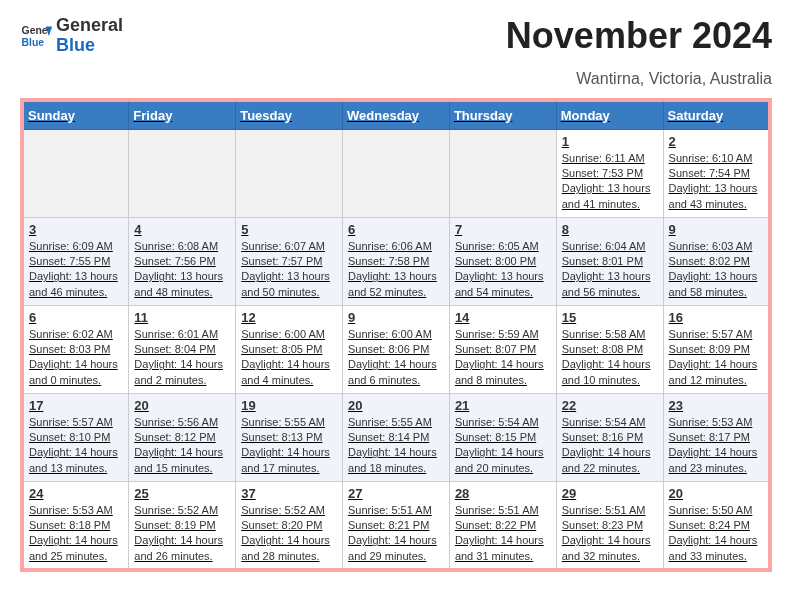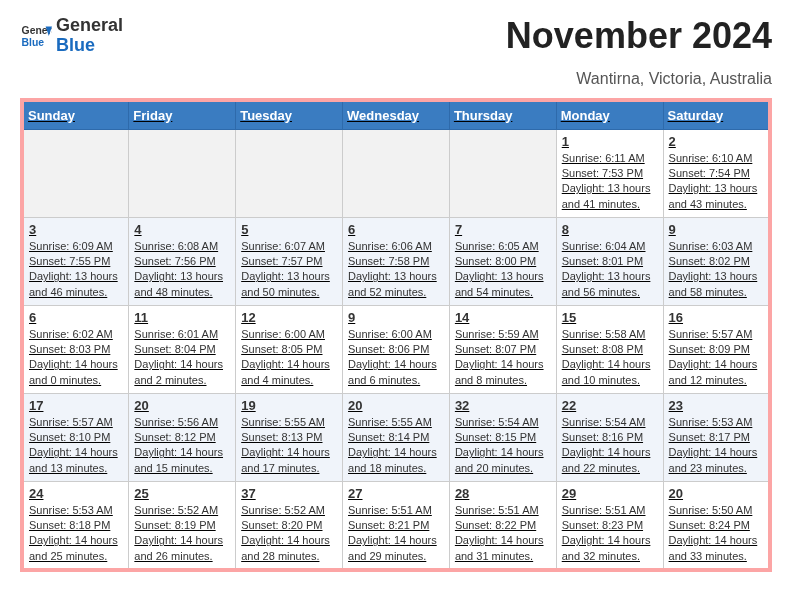--- a/index.html
+++ b/index.html
@@ -224,21 +224,21 @@
           </td>
           <td>
             <span class="day-number">19</span>
             <div class="day-info">Sunrise: 5:55 AM<br>Sunset: 8:13 PM<br>Daylight: 14 hours and 17 minutes.</div>
           </td>
           <td>
             <span class="day-number">20</span>
             <div class="day-info">Sunrise: 5:55 AM<br>Sunset: 8:14 PM<br>Daylight: 14 hours and 18 minutes.</div>
           </td>
           <td>
-            <span class="day-number">32</span>
+            <span class="day-number">21</span>
             <div class="day-info">Sunrise: 5:54 AM<br>Sunset: 8:15 PM<br>Daylight: 14 hours and 20 minutes.</div>
           </td>
           <td>
             <span class="day-number">22</span>
             <div class="day-info">Sunrise: 5:54 AM<br>Sunset: 8:16 PM<br>Daylight: 14 hours and 22 minutes.</div>
           </td>
           <td>
             <span class="day-number">23</span>
             <div class="day-info">Sunrise: 5:53 AM<br>Sunset: 8:17 PM<br>Daylight: 14 hours and 23 minutes.</div>
           </td>

